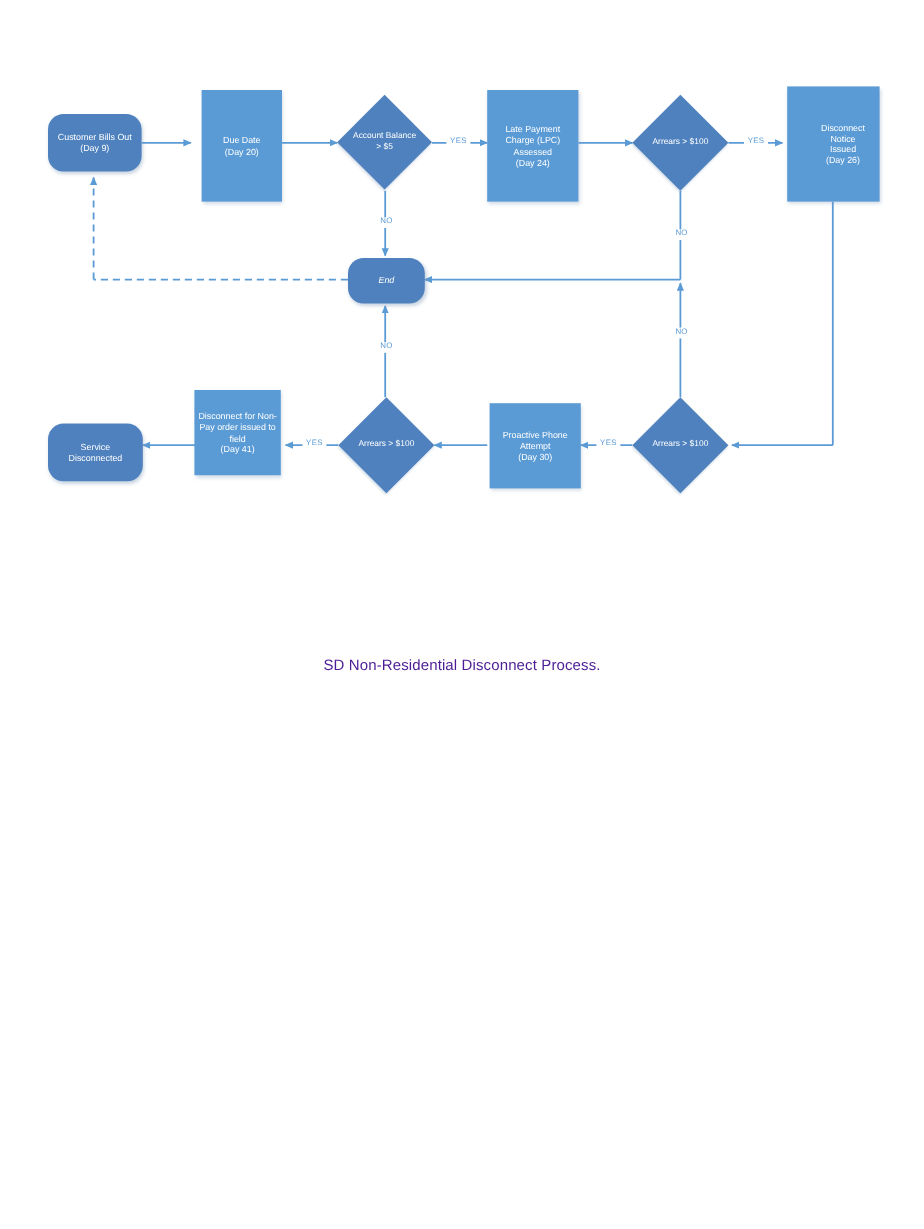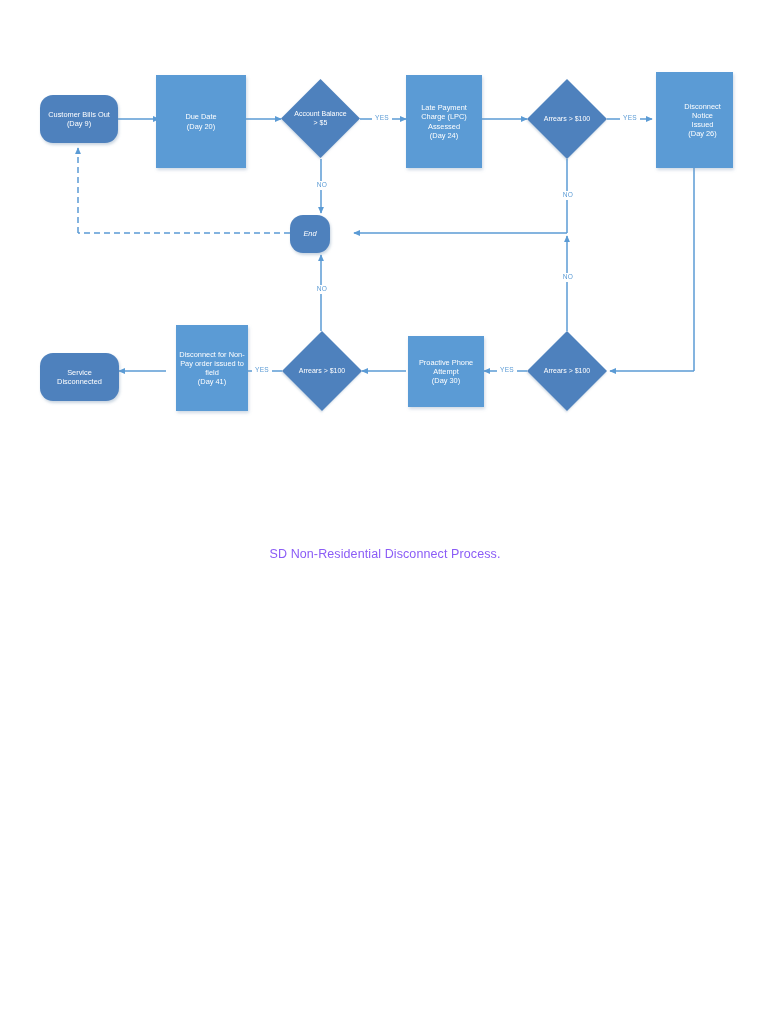--- a/index.html
+++ b/index.html
@@ -38,21 +38,21 @@
   }
   .dec .txt{position:relative;z-index:2;font-size:7px;}
 
   .conn-label{
     position:absolute;font-size:6.6px;color:#5B9BD5;
     letter-spacing:.2px;background:#ffffff;
     text-align:center;line-height:1;padding:1px 1px;
   }
   .caption{
     position:absolute;width:100%;text-align:center;
-    font-size:12.5px;color:#8b5cf6;letter-spacing:.1px;
+    font-size:12.5px;color:#4c1d95;letter-spacing:.1px;
   }
 </style>
 </head>
 <body>
 
 <div id="canvas">
 
   <svg class="wires" viewBox="0 0 770 1024">
     <defs>
       <marker id="ah" markerWidth="7" markerHeight="7" refX="6.2" refY="3" orient="auto" markerUnits="userSpaceOnUse">
@@ -96,21 +96,21 @@
         <line x1="78" y1="233" x2="78" y2="148" marker-end="url(#ah)"></line>
       </g>
     </g>
   </svg>
 
   <div class="node term" style="left:40px;top:95px;width:78px;height:48px;">
     <span class="txt">Customer Bills Out
 (Day 9)</span>
   </div>
 
-  <div class="node proc" style="left:156px;top:75px;width:90px;height:93px;">
+  <div class="node proc" style="left:168px;top:75px;width:67px;height:93px;">
     <span class="txt">Due Date
 (Day 20)</span>
   </div>
 
   <div class="node dec" style="left:281px;top:79px;width:79px;height:79px;">
     <span class="dia"></span>
     <span class="txt">Account Balance
 &gt; $5</span>
   </div>
 
@@ -125,41 +125,41 @@
     <span class="dia"></span>
     <span class="txt">Arrears &gt; $100</span>
   </div>
 
   <div class="node proc" style="left:656px;top:72px;width:77px;height:96px;padding-left:16px;">
     <span class="txt">Disconnect Notice
 Issued
 (Day 26)</span>
   </div>
 
-  <div class="node term" style="left:290px;top:215px;width:40px;height:38px;font-style:italic;">
+  <div class="node term" style="left:290px;top:215px;width:64px;height:38px;font-style:italic;">
     <span class="txt">End</span>
   </div>
 
   <div class="node dec" style="left:527px;top:331px;width:80px;height:80px;">
     <span class="dia"></span>
     <span class="txt">Arrears &gt; $100</span>
   </div>
 
   <div class="node proc" style="left:408px;top:336px;width:76px;height:71px;">
     <span class="txt">Proactive Phone
 Attempt
 (Day 30)</span>
   </div>
 
   <div class="node dec" style="left:282px;top:331px;width:80px;height:80px;">
     <span class="dia"></span>
     <span class="txt">Arrears &gt; $100</span>
   </div>
 
-  <div class="node proc" style="left:176px;top:325px;width:72px;height:86px;align-items:center;">
+  <div class="node proc" style="left:162px;top:325px;width:72px;height:71px;align-items:center;">
     <span class="txt">Disconnect for Non-
 Pay order issued to
 field
 (Day 41)</span>
   </div>
 
   <div class="node term" style="left:40px;top:353px;width:79px;height:48px;">
     <span class="txt">Service
 Disconnected</span>
   </div>

